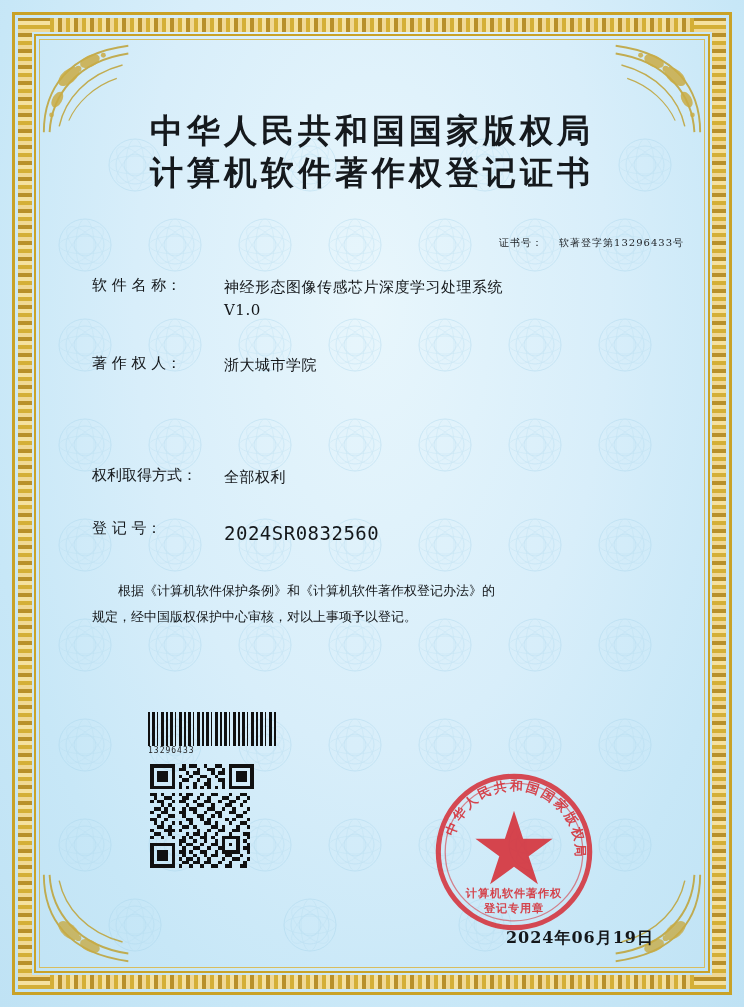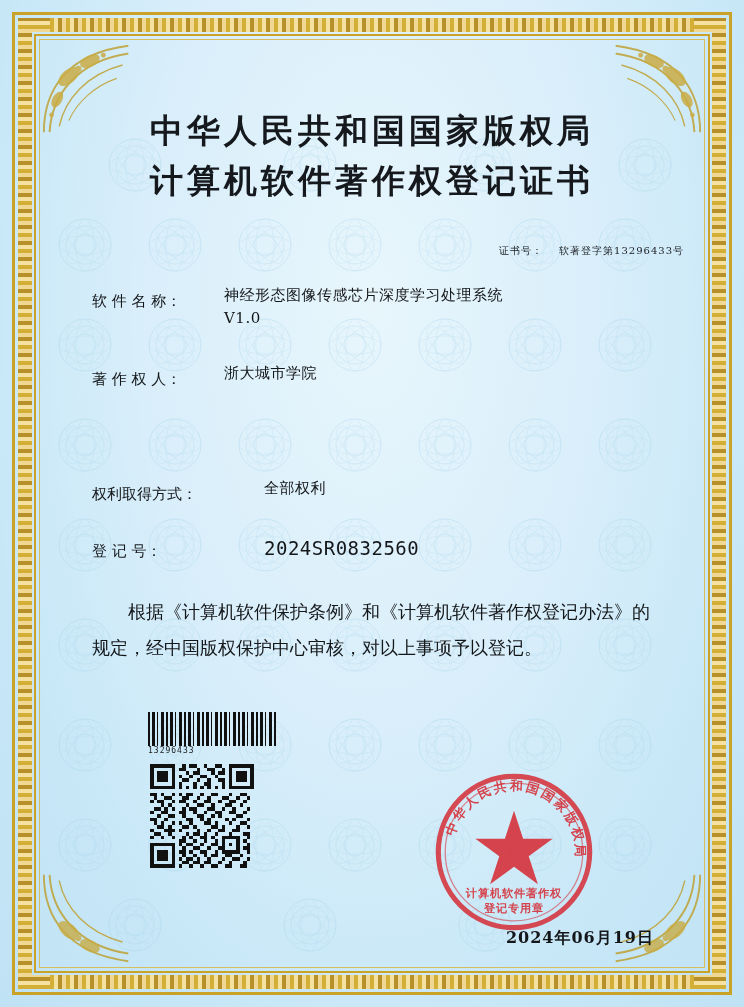--- a/index.html
+++ b/index.html
@@ -113,21 +113,21 @@
     padding-top: 62px;
   }
   .title-main, .title-sub {
     font-family: "DejaVu Serif", "Liberation Serif", serif;
     font-weight: bold;
     color: #15191d;
     letter-spacing: 4px;
     white-space: nowrap;
   }
   .title-main { font-size: 33px; line-height: 1.25; }
-  .title-sub  { font-size: 33px; line-height: 1.35; margin-top: 8px; }
+  .title-sub  { font-size: 33px; line-height: 1.35; }
 
   .cert-no-row {
     margin-top: 40px;
     text-align: right;
     padding-right: 12px;
     font-size: 10px;
     color: #1a1d21;
     font-family: "DejaVu Serif", "Liberation Serif", serif;
     letter-spacing: 1px;
   }
@@ -141,44 +141,43 @@
     margin-bottom: 22px;
     font-size: 15px;
     color: #14171a;
     font-family: "DejaVu Serif", "Liberation Serif", serif;
   }
   .field-label {
     width: 132px;
     flex: 0 0 132px;
     letter-spacing: 0px;
     white-space: nowrap;
-    margin-top: 8px;
   }
   .field-value {
     flex: 1;
     line-height: 1.55;
     white-space: pre-line;
     letter-spacing: 0.5px;
   }
   .field-value.mono {
     font-family: "DejaVu Sans Mono", "Liberation Mono", monospace;
     font-size: 19px;
     letter-spacing: 0.5px;
   }
 
   .gap-a { height: 66px; }
   .gap-b { height: 10px; }
 
   .fields-lower { margin-top: 0; padding-left: 44px; }
-  .fields-lower .field-row { margin-bottom: 30px; gap: 40px; }
+  .fields-lower .field-row { margin-bottom: 30px; }
 
   .statement {
     margin-top: 16px;
     padding: 0 30px 0 44px;
-    font-size: 18px;
+    font-size: 13px;
     line-height: 2.0;
     color: #14171a;
     font-family: "DejaVu Serif", "Liberation Serif", serif;
     text-align: justify;
   }
   .statement .indent { display: inline-block; width: 2em; }
 
   
   .barcode {
     position: absolute;

